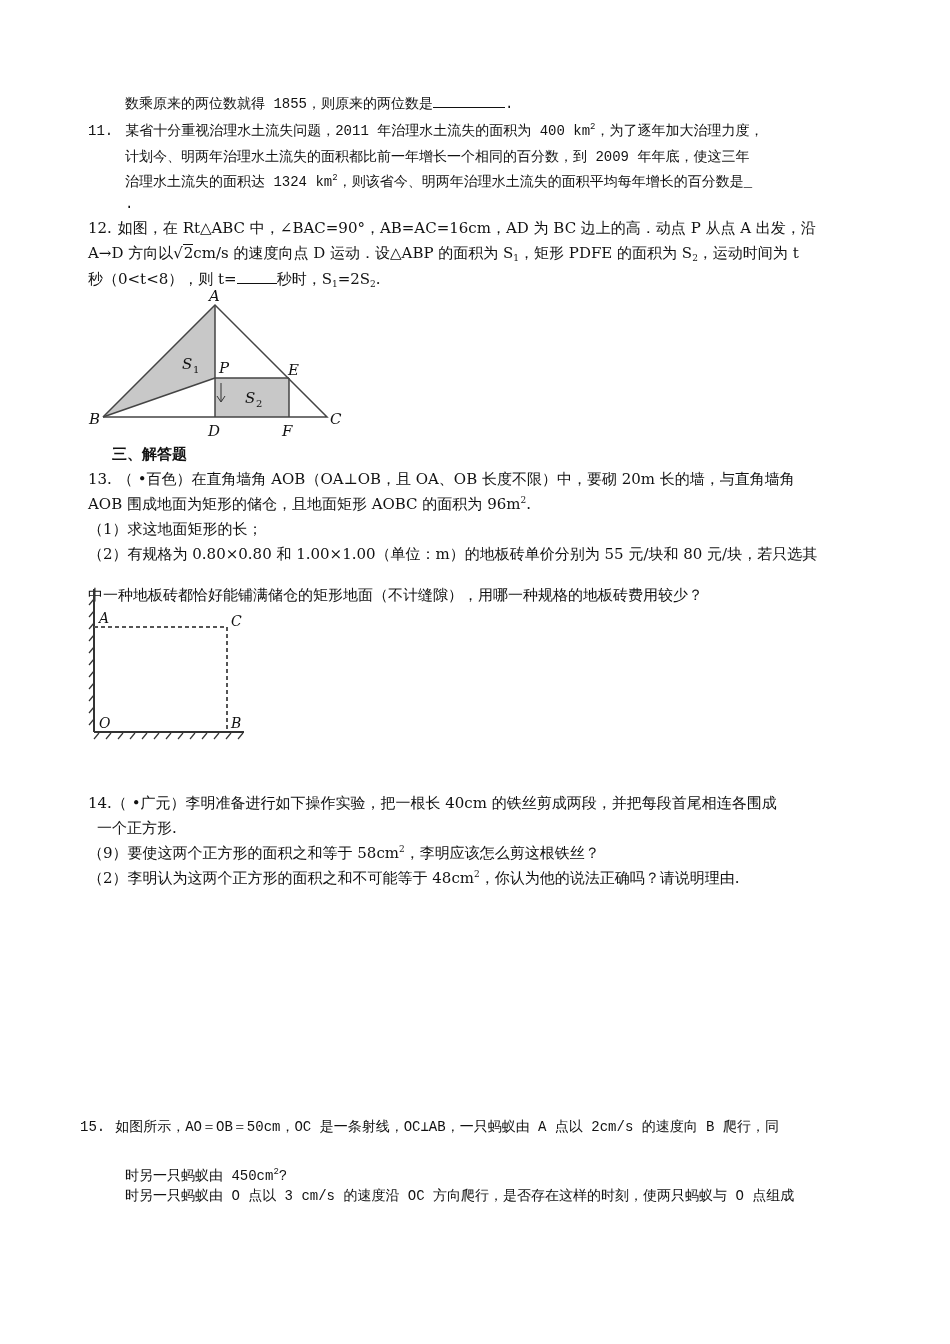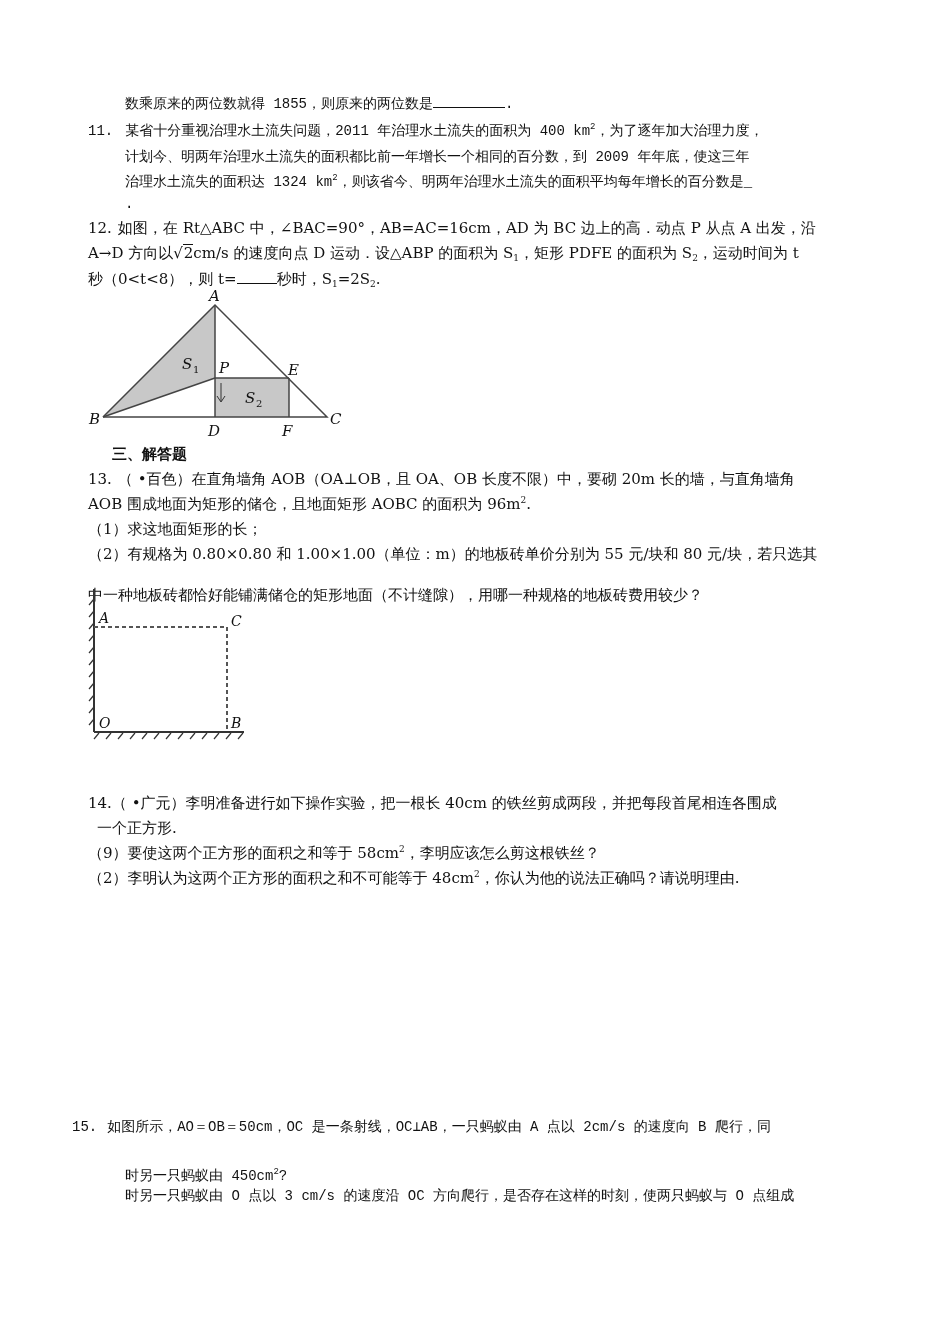--- a/index.html
+++ b/index.html
@@ -146,21 +146,21 @@
 <div class="line" style="left:88px; top:818px;margin-left:9px;">
   <span>一个正方形.</span>
 </div>
 <div class="line" style="left:88px; top:843px;">
   <span>（9）要使这两个正方形的面积之和等于 58cm</span><sup>2</sup><span>，李明应该怎么剪这根铁丝？</span>
 </div>
 <div class="line" style="left:88px; top:868px;">
   <span>（2）李明认为这两个正方形的面积之和不可能等于 48cm</span><sup>2</sup><span>，你认为他的说法正确吗？请说明理由.</span>
 </div>
 
-<div class="line mono" style="left:72px; top:1117px;">
+<div class="line mono" style="left:80px; top:1117px;">
   <span>15.</span><span style="display:inline-block;width:10px;"></span><span>如图所示，AO＝OB＝50cm，OC 是一条射线，OC⊥AB，一只蚂蚁由 A 点以 2cm/s 的速度向 B 爬行，同</span>
 </div>
 <div class="line mono" style="left:125px; top:1186px;">
   <span>时另一只蚂蚁由 O 点以 3 cm/s 的速度沿 OC 方向爬行，是否存在这样的时刻，使两只蚂蚁与 O 点组成</span>
 </div>
 <div class="line mono" style="left:125px; top:1166px;">
   <span>时另一只蚂蚁由 450cm</span><sup>2</sup><span>?</span>
 </div>
 
 </body></html>

